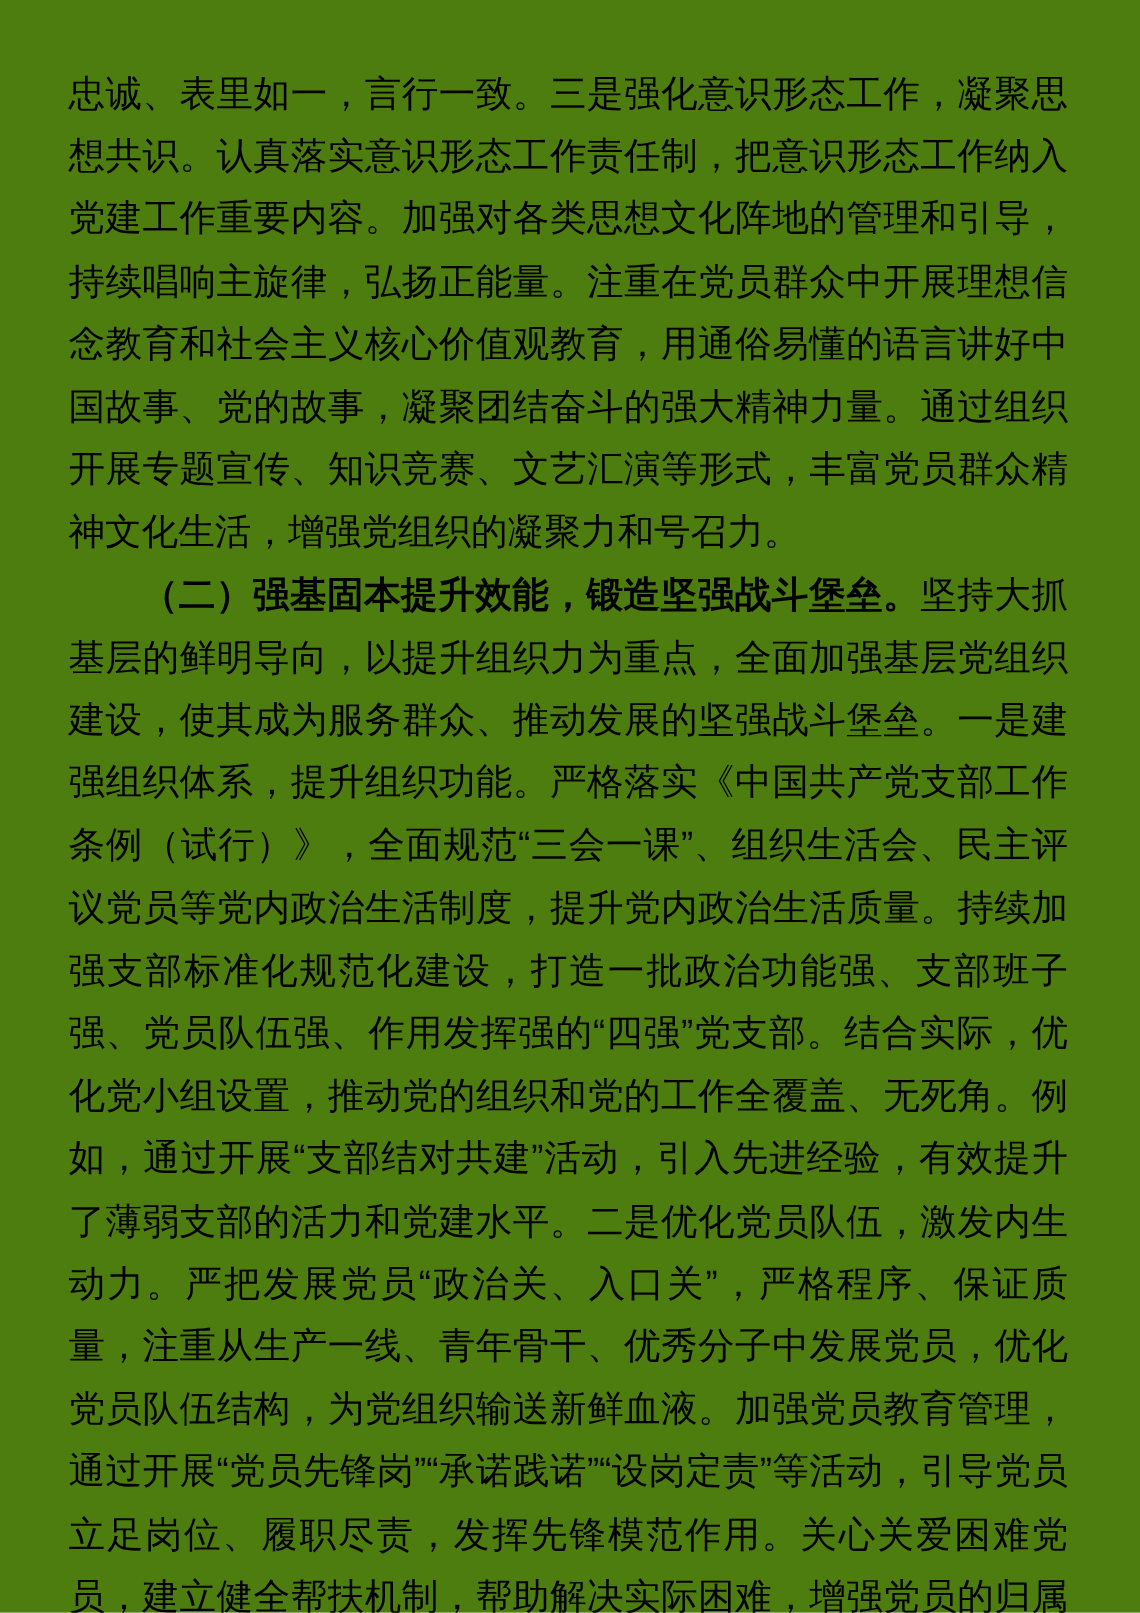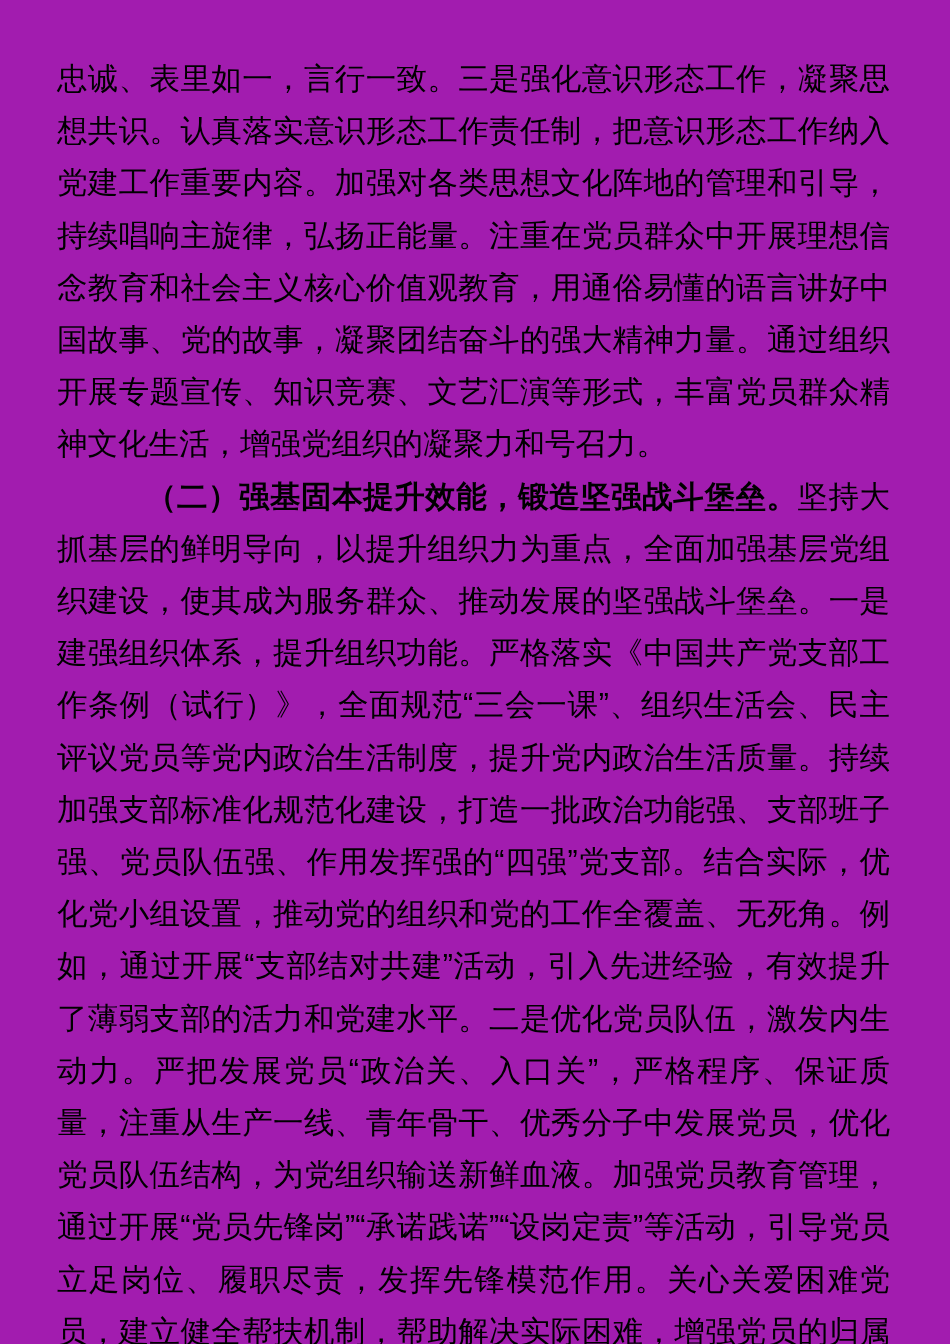--- a/index.html
+++ b/index.html
@@ -13,21 +13,21 @@
     height: 1344px;
     overflow: hidden;
     font-family: "Liberation Sans", "DejaVu Sans", sans-serif;
     color: #000000;
     -webkit-font-smoothing: antialiased;
   }
   .page {
     position: relative;
     width: 950px;
     height: 1344px;
-    background: #a21caf;
+    background: #4d7c0f;
     box-sizing: border-box;
     padding: 52px 60px 0 57px;
   }
   .doc-body {
     width: 833px;
   }
   p.para {
     margin: 0;
     padding: 0;
     font-size: 30.5px;
@@ -37,21 +37,20 @@
     text-align-last: left;
     letter-spacing: 0px;
     word-break: break-all;
     color: #000000;
   }
   p.para.indent {
     text-indent: 61px;
   }
   .bold-run {
     font-weight: bold;
-    margin-left: 28px;
   }
   
   p.para + p.para {
     margin-top: 0;
   }
 </style>
 </head>
 <body>
 
 <div class="page">

